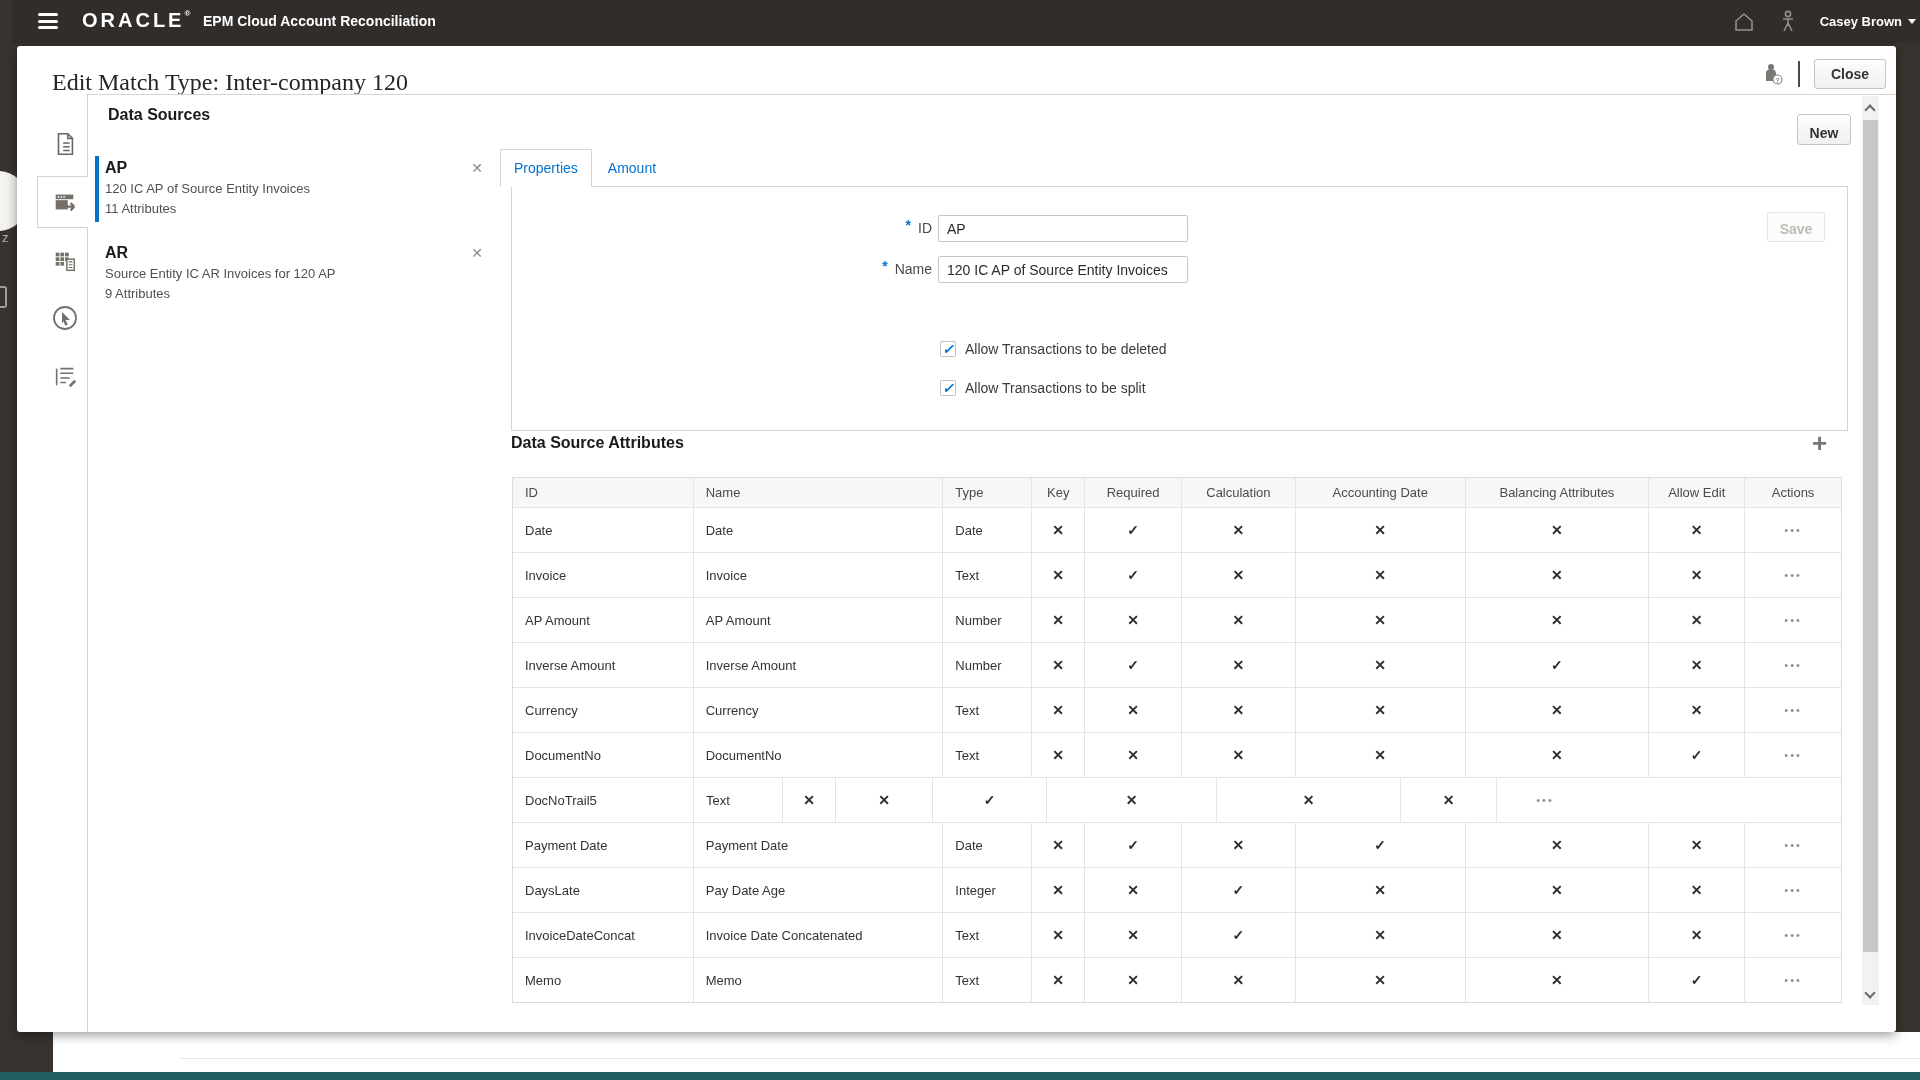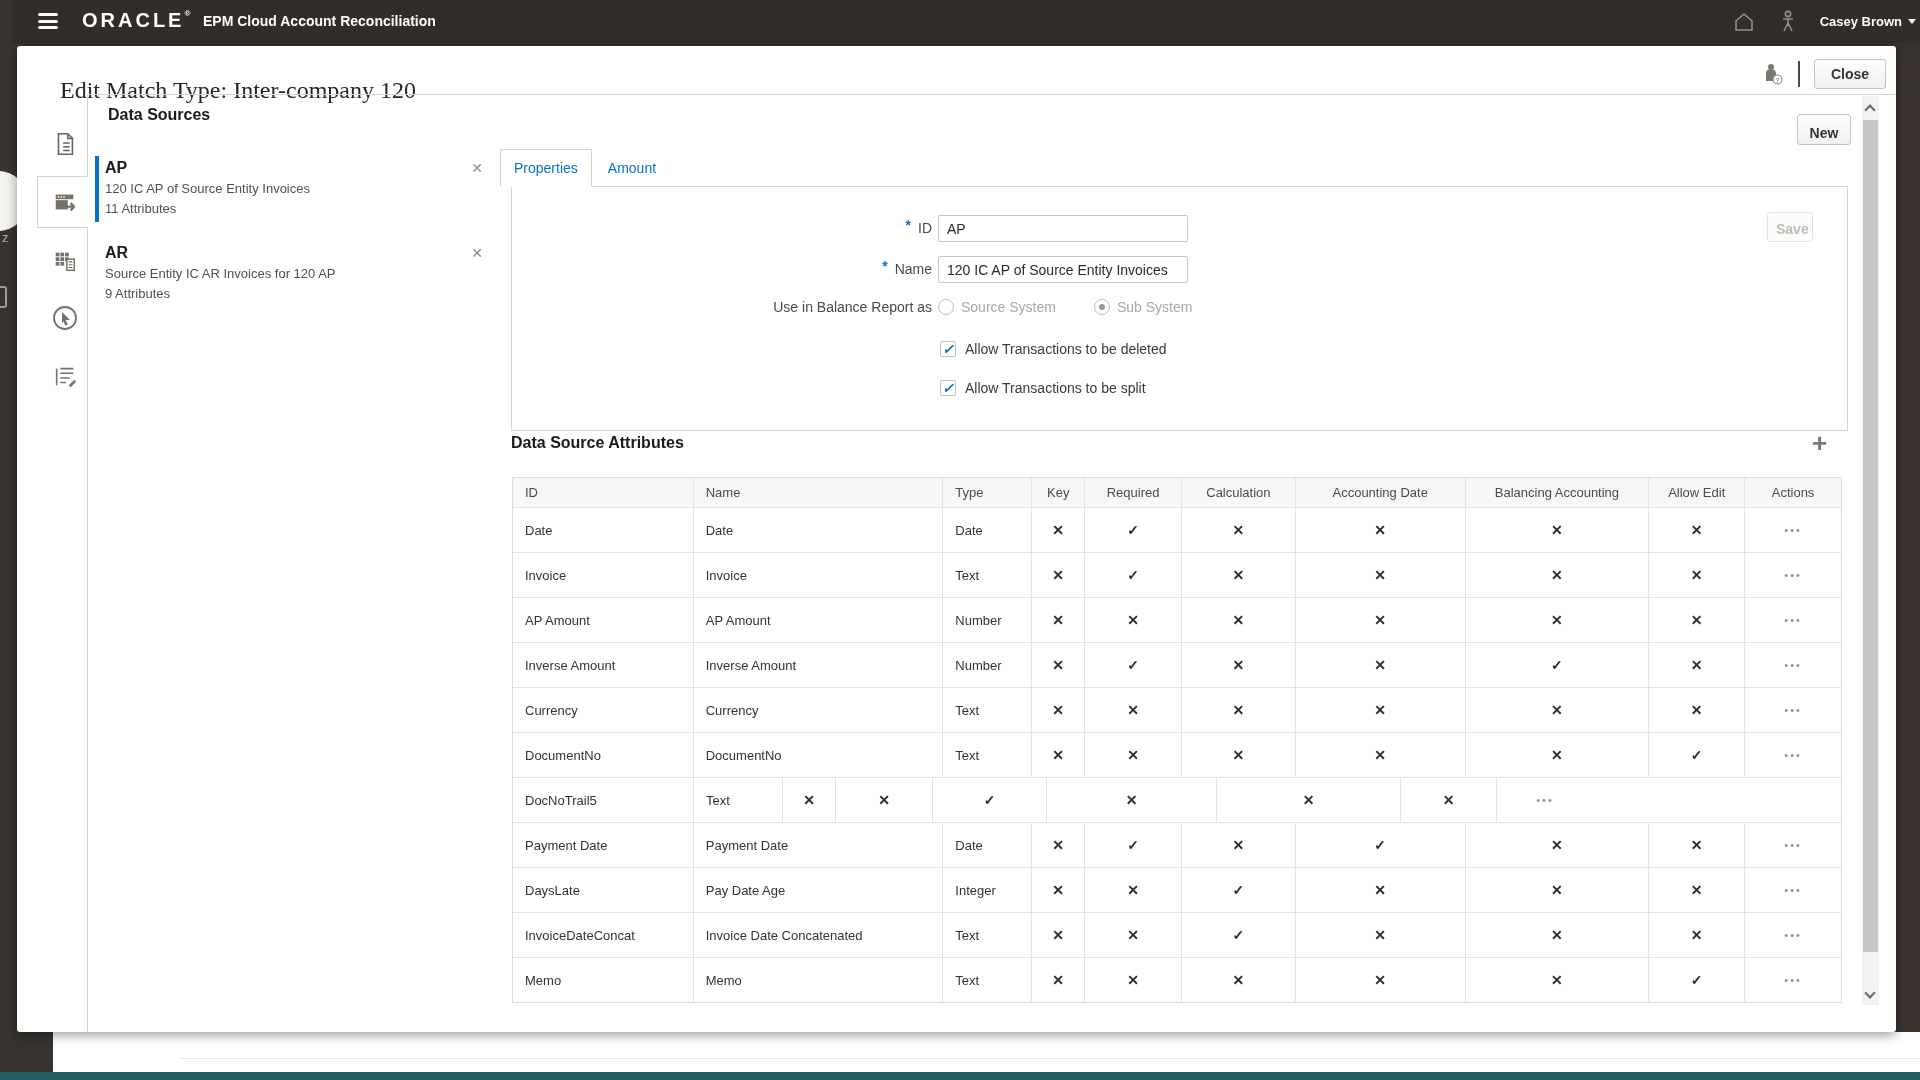--- a/index.html
+++ b/index.html
@@ -35,21 +35,21 @@
 
   
   .page-footer{position:absolute;left:0;top:1032px;width:1920px;height:48px;background:#fff}
   .footer-line{position:absolute;left:180px;right:0;top:26px;height:1px;background:#e7e6e4}
   .footer-dark{position:absolute;left:0;top:0;width:53px;height:48px;background:var(--overlay)}
   .footer-teal{position:absolute;left:0;bottom:0;width:1920px;height:8px;background:var(--teal)}
 
   
   .dialog{position:absolute;left:17px;top:46px;width:1879px;height:986px;background:#fff;border-radius:3px;
           box-shadow:0 3px 12px rgba(0,0,0,.4)}
-  .dlg-title{position:absolute;left:27px;top:15px;margin:16px;font-family:"Liberation Serif",serif;
+  .dlg-title{position:absolute;left:27px;top:15px;margin:8px;font-family:"Liberation Serif",serif;
              font-size:24px;font-weight:normal;color:#252525}
   .hdr-actions{position:absolute;right:10px;top:13px;display:flex;align-items:center;gap:14px}
   .vdiv{width:2px;height:26px;background:#4a4a4a}
   .btn{font-family:"Liberation Sans",sans-serif;font-size:14px;font-weight:bold;color:#333;
        background:linear-gradient(#fefefe,#f1f0ef);border:1px solid #c6c2be;border-radius:3px;
        padding:6px 16px;cursor:pointer}
   .btn.disabled{background:#fcfcfb;border-color:#e6e4e2;color:#bdbab7;cursor:default}
 
   
   .rail-border{position:absolute;left:70px;top:48px;bottom:0;width:1px;background:var(--border)}
@@ -67,21 +67,21 @@
   .ds-item .bar{position:absolute;left:-10px;top:-2px;bottom:-4px;width:4px;background:var(--accent)}
   .ds-title{margin:0;font-size:16px;font-weight:bold;color:#1a1a1a;line-height:20px}
   .ds-desc,.ds-attrs{font-size:13px;color:#53504c;line-height:18px;margin-top:2px}
   .ds-close{position:absolute;right:0;top:2px;font-size:14px;color:#8a8a8a;cursor:pointer}
 
   
   .tabs{position:absolute;left:483px;top:103px;display:flex;z-index:3}
   .tab{font-size:14px;color:var(--accent);line-height:38px;padding:0 16px;cursor:pointer}
   .tab.active{background:#fff;border:1px solid var(--border);border-bottom:1px solid #fff;line-height:36px;padding:0 13px}
   .panel{position:absolute;left:494px;top:140px;width:1337px;height:245px;border:1px solid var(--border);background:#fff}
-  .save-btn{position:absolute;left:1255px;top:25px;width:46px;height:30px;padding:8px}
+  .save-btn{position:absolute;left:1255px;top:25px;width:58px;height:30px;padding:8px}
   .frow{position:absolute;left:0;width:100%;height:28px}
   .flabel{position:absolute;left:150px;width:270px;text-align:right;font-size:14px;color:#4a4a4a;line-height:28px}
   .req{color:var(--accent);font-weight:bold;margin-right:7px;position:relative;top:-3px}
   .form-input{position:absolute;left:426px;top:1px;width:250px;height:27px;border:1px solid #c9c6c2;border-radius:2px;
               font-family:"Liberation Sans",sans-serif;font-size:14px;color:#2b2b2b;padding:0 8px;background:#fff}
   .radio-group{position:absolute;left:426px;top:0;display:flex;align-items:center;height:28px}
   .radio-item{display:flex;align-items:center;margin-right:38px;cursor:default}
   .radio-circle{width:16px;height:16px;border:1px solid #c2bfbb;border-radius:50%;margin-right:7px;position:relative;background:#fff}
   .radio-circle.checked::after{content:"";position:absolute;left:4px;top:4px;width:6px;height:6px;border-radius:50%;background:#9d9a96}
   .radio-label{font-size:14px;color:#aba8a4}
@@ -251,33 +251,20 @@
       <button class="btn save-btn disabled" disabled="">Save</button>
 
       <div class="frow" style="top:27px">
         <label class="flabel"><span class="req">*</span><span>ID</span></label>
         <input class="form-input" value="AP" style="">
       </div>
       <div class="frow" style="top:68px">
         <label class="flabel"><span class="req">*</span><span>Name</span></label>
         <input class="form-input" value="120 IC AP of Source Entity Invoices" style="">
       </div>
-      <div class="frow" style="top:106px">
-        <label class="flabel">Use in Balance Report as</label>
-        <div class="radio-group">
-            <span class="radio-item">
-              <i class="radio-circle"></i>
-              <span class="radio-label">Source System</span>
-            </span>
-            <span class="radio-item">
-              <i class="radio-circle checked"></i>
-              <span class="radio-label">Sub System</span>
-            </span>
-          </div>
-      </div>
       <div class="cb-rows"></div>
     <div class="cb-row" style="top: 152px;">
           <i class="cb-box">✓</i>
           <span class="cb-label">Allow Transactions to be deleted</span>
         </div>
         <div class="cb-row" style="top: 191px;">
           <i class="cb-box">✓</i>
           <span class="cb-label">Allow Transactions to be split</span>
         </div>
       </div>
@@ -286,21 +273,21 @@
     <span class="plus">+</span>
     <div class="table">
         <div class="trow thead">
           <div class="tcell txt" style="width: 181px;">ID</div>
           <div class="tcell txt" style="width: 250px;">Name</div>
           <div class="tcell txt" style="width: 89px;">Type</div>
           <div class="tcell ctr" style="width: 53px;">Key</div>
           <div class="tcell ctr" style="width: 97px;">Required</div>
           <div class="tcell ctr" style="width: 114px;">Calculation</div>
           <div class="tcell ctr" style="width: 170px;">Accounting Date</div>
-          <div class="tcell ctr" style="width: 184px;">Balancing Accounting</div>
+          <div class="tcell ctr" style="width: 184px;">Balancing Attributes</div>
           <div class="tcell ctr" style="width: 96px;">Allow Edit</div>
           <div class="tcell ctr" style="width: 96px;">Actions</div>
         </div>
         <div class="trow tbody">
           <div class="tcell txt" style="width: 181px;">Date</div>
           <div class="tcell txt" style="width: 250px;">Date</div>
           <div class="tcell txt" style="width: 89px;">Date</div>
           <div class="tcell ctr" style="width: 53px;">
             <span class="glyph">✕</span>
           </div>

